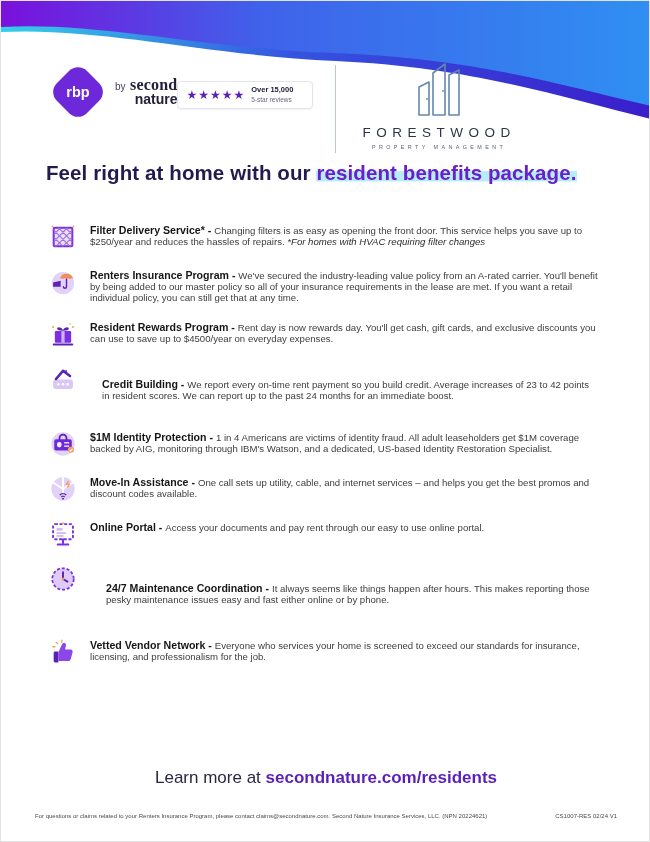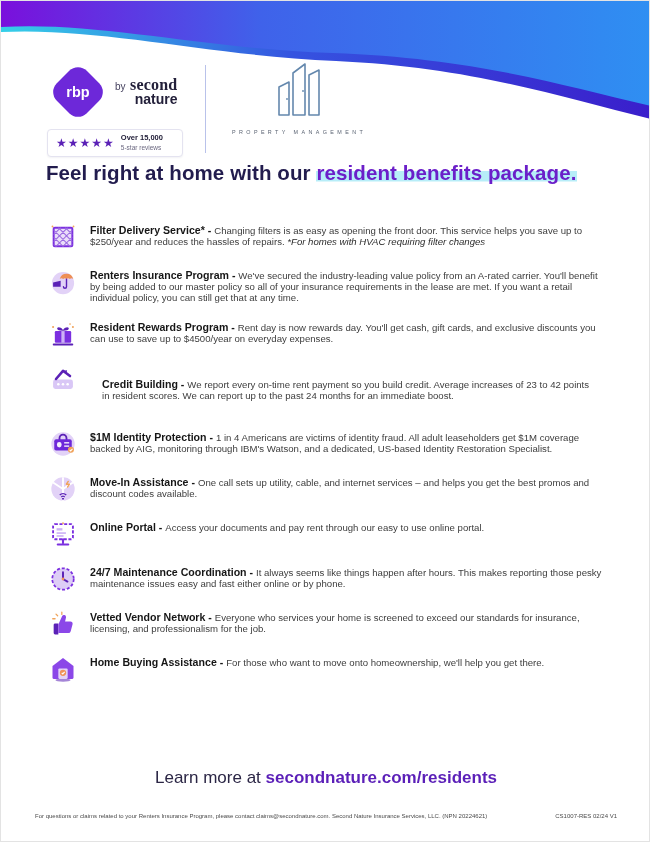--- a/index.html
+++ b/index.html
@@ -4,21 +4,21 @@
 <style>
   html,body{margin:0;padding:0;}
   body{
     width:650px;height:842px;position:relative;background:#ffffff;
     font-family:"Liberation Sans",sans-serif;color:#3d3d3d;overflow:hidden;
     border:1px solid #e3e3e3;box-sizing:border-box;
   }
   .wave{position:absolute;top:0;left:0;width:650px;height:180px;pointer-events:none;}
   
   .logos{position:absolute;top:60px;left:46px;display:flex;align-items:flex-start;z-index:2;}
-  .rbp-block{display:flex;flex-direction:column;}
+  .rbp-block{display:flex;align-items:center;}
   .rbp-top{display:flex;align-items:center;}
   .rbp-badge{width:62px;height:62px;}
   .brand-text{margin-left:6px;line-height:13px;color:#23203a;}
   .brand-by{font-size:10px;font-weight:400;color:#46425f;}
   .brand-word{font-size:16px;font-weight:700;letter-spacing:.2px;font-family:Liberation Serif, serif;}
   .brand-line2{display:block;text-align:right;font-size:14px;font-weight:700;}
   .reviews{margin-top:6px;display:flex;align-items:center;background:#fff;border:1px solid #e4e3f0;border-radius:4px;padding:4px 8px;width:118px;box-shadow:0 1px 2px rgba(40,30,90,.06);}
   .stars{color:#5b21b6;font-size:12px;letter-spacing:1px;line-height:12px;}
   .reviews-text{margin-left:6px;line-height:8px;}
   .reviews-l1{font-size:7.5px;font-weight:700;color:#23203a;display:block;}
@@ -94,20 +94,21 @@
   <div class="partner">
     <svg class="partner-icon" viewBox="0 0 46 58" aria-hidden="true">
       <g fill="none" stroke="#6488ad" stroke-width="1.6" stroke-linejoin="round">
         <path d="M3,26 L13,21 L13,54 L3,54 Z"></path>
         <path d="M17,12 L29,3 L29,54 L17,54 Z"></path>
         <path d="M33,14 L43,9 L43,54 L33,54 Z"></path>
       </g>
       <circle cx="11" cy="38" r="0.9" fill="#6488ad"></circle>
       <circle cx="27" cy="30" r="0.9" fill="#6488ad"></circle>
     </svg>
+    <div class="partner-name">FORESTWOOD</div>
     <div class="partner-sub">PROPERTY MANAGEMENT</div>
   </div>
 </div>
 
 <div class="page-title">
   <span>Feel right at home with our </span><span class="title-highlight">resident benefits package.</span>
 </div>
 
 <div class="benefits" id="benefits">
   <div class="row">
@@ -222,52 +223,38 @@
 
   <div class="row">
     <span class="b-icon">
         <svg id="clock-icon" viewBox="0 0 24 24">
     <circle cx="12" cy="12" r="9.2" fill="#ddcdf6" stroke="#7b2fe0" stroke-width="1.5" stroke-dasharray="2.6 1.6"></circle>
     <line x1="12" y1="12" x2="12" y2="6.2" stroke="#5b21b6" stroke-width="1.7" stroke-linecap="round"></line>
     <line x1="12" y1="12" x2="15.8" y2="14.2" stroke="#5b21b6" stroke-width="1.7" stroke-linecap="round"></line>
     <circle cx="12" cy="12" r="1.2" fill="#f0935a"></circle>
   </svg>
       </span>
-    <p class="b-text" style="margin:0;">
+    <p class="b-text" style="margin:16px;">
       <span class="b-title">24/7 Maintenance Coordination - </span><span class="b-desc">It always seems like things happen after hours. This makes reporting those pesky maintenance issues easy and fast either online or by phone.</span>
     </p>
   </div>
 
   <div class="row">
     <span class="b-icon">
         <svg id="thumbs-up-icon" viewBox="0 0 24 24">
     <path d="M8,11.5 v9.5 H5.2 a1.2,1.2 0 0 1 -1.2,-1.2 v-7.1 a1.2,1.2 0 0 1 1.2,-1.2 z" fill="#5b21b6"></path>
     <path d="M8,12.5 l3.2,-7.2 a1.8,1.8 0 0 1 3.4,1 l-0.8,3.5 h4.6 a1.9,1.9 0 0 1 1.8,2.4 l-1.6,6 a2.1,2.1 0 0 1 -2,1.6 H8 z" fill="#8b47e8"></path>
     <path d="M6,3.5 l1.4,1.4 M11,1.8 v2 M3.2,7.5 h2" stroke="#f0a35a" stroke-width="1.1" stroke-linecap="round"></path>
   </svg>
       </span>
     <p class="b-text" style="margin:0;">
       <span class="b-title">Vetted Vendor Network - </span><span class="b-desc">Everyone who services your home is screened to exceed our standards for insurance, licensing, and professionalism for the job.</span>
     </p>
   </div>
 
-  <div class="row">
-    <span class="b-icon">
-        <svg id="house-icon" viewBox="0 0 24 24">
-    <ellipse cx="12" cy="21.5" rx="6.5" ry="1.4" fill="#5b21b6" opacity="0.55"></ellipse>
-    <path d="M12,2.5 L21,9.5 V19.5 a1,1 0 0 1 -1,1 H4 a1,1 0 0 1 -1,-1 V9.5 Z" fill="#8b47e8"></path>
-    <rect x="8" y="11.5" width="8" height="9" rx="1" fill="#e4d4f7"></rect>
-    <circle cx="12" cy="15.3" r="2.7" fill="#f0935a"></circle>
-    <path d="M10.9,15.3 l0.9,0.9 l1.6,-1.8" stroke="#ffffff" stroke-width="1" fill="none"></path>
-  </svg>
-      </span>
-    <p class="b-text" style="margin:0;">
-      <span class="b-title">Home Buying Assistance - </span><span class="b-desc">For those who want to move onto homeownership, we'll help you get there.</span>
-    </p>
-  </div>
 </div>
 
 <div class="learn">
   <span>Learn more at </span><span class="learn-link">secondnature.com/residents</span>
 </div>
 
 <div class="fineprint">
   <span style="max-width:470px;">For questions or claims related to your Renters Insurance Program, please contact claims@secondnature.com. Second Nature Insurance Services, LLC. (NPN 20224621)</span>
   <span>CS1007-RES 02/24 V1</span>
 </div>

